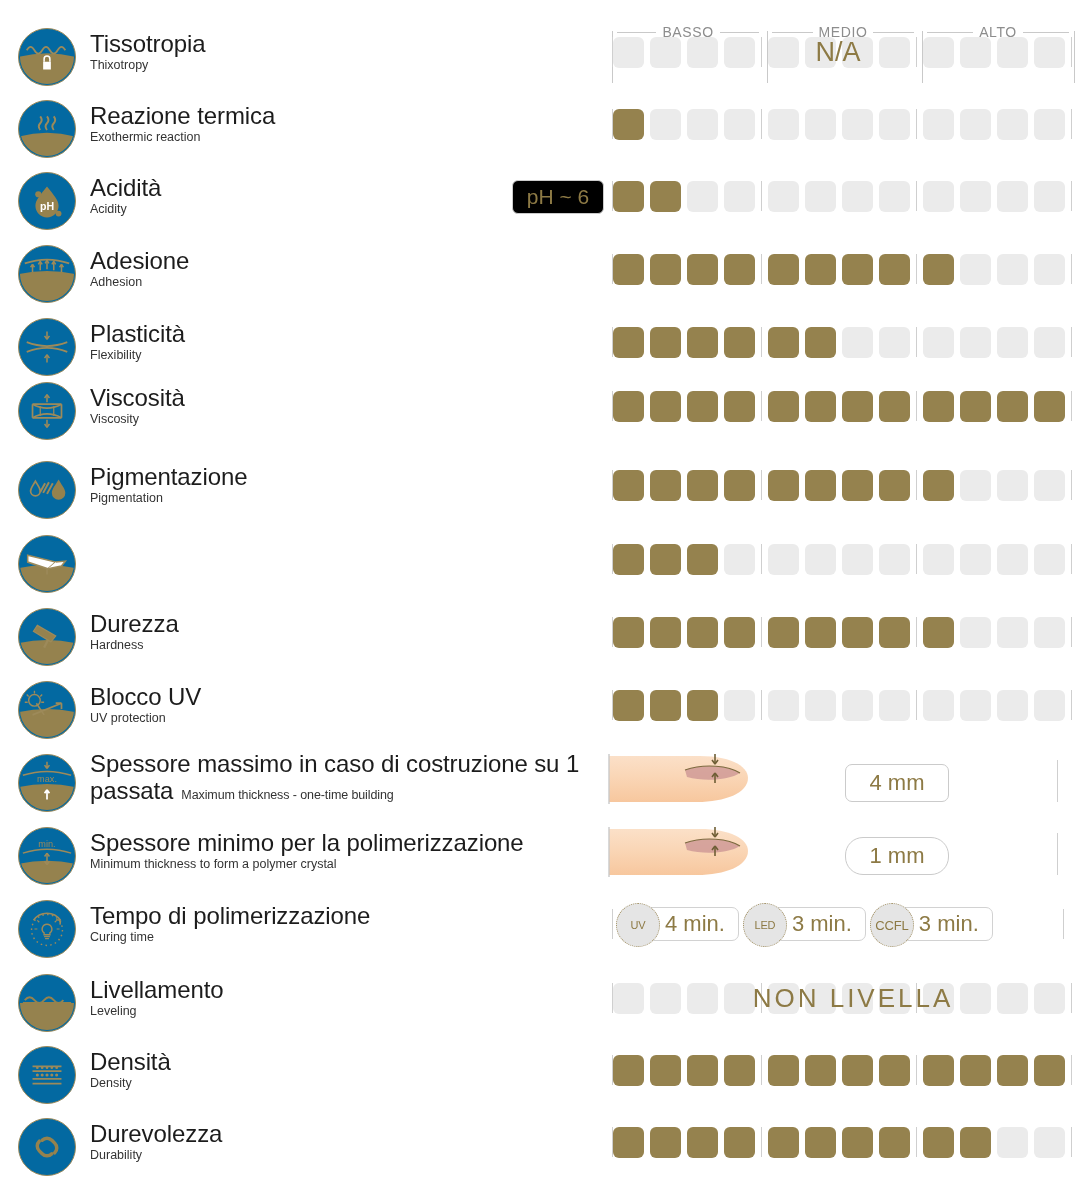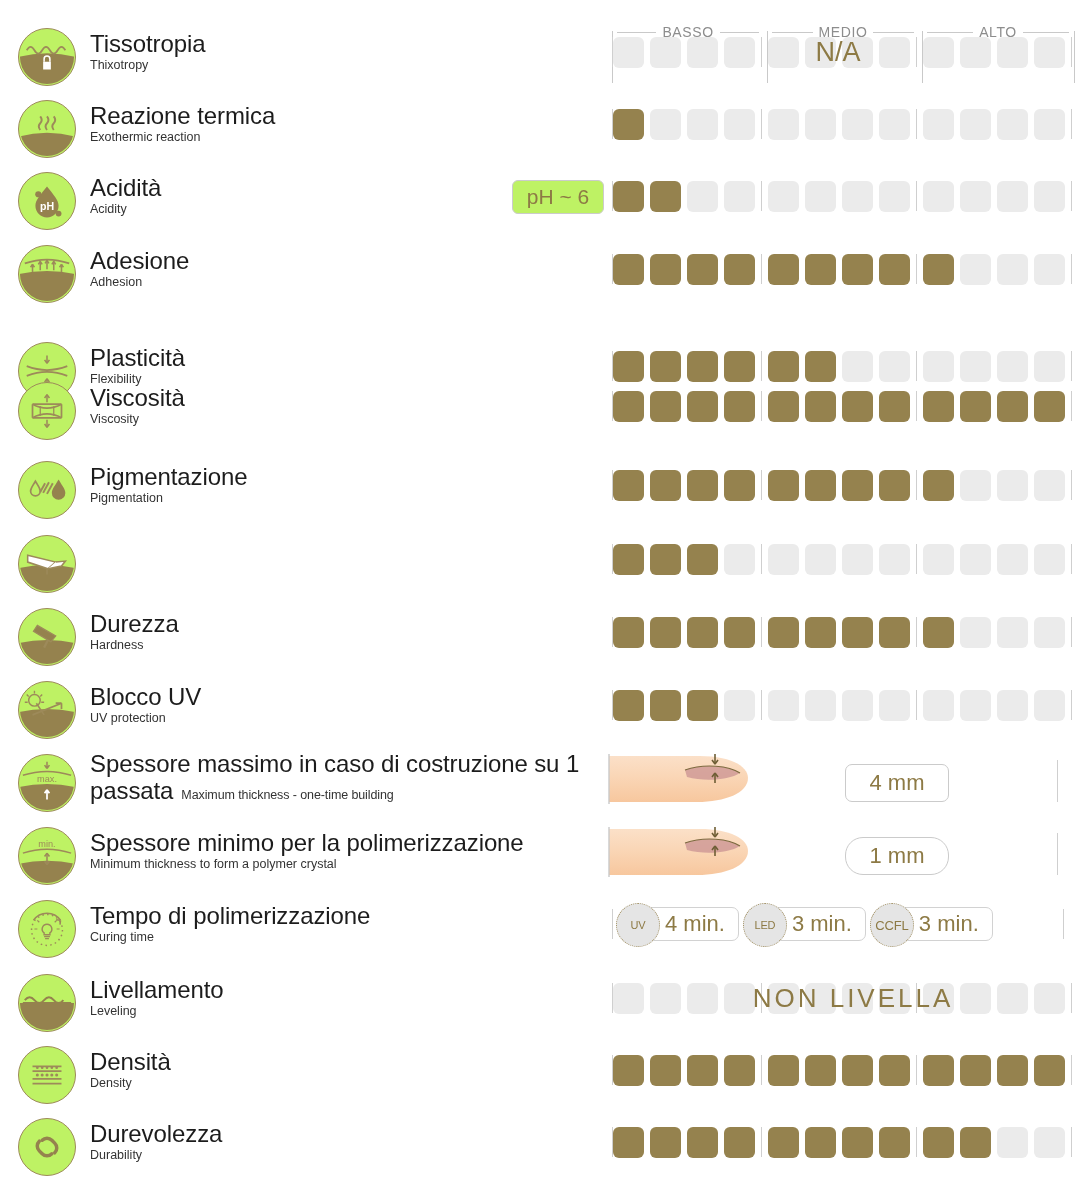--- a/index.html
+++ b/index.html
@@ -28,21 +28,21 @@
   .scale-tick {
     position: absolute; width: 1px; background: #c9c9c9;
     top: 11px; height: 52px;
   }
 
   
   .row { position: absolute; left: 0; width: 1080px; }
   .row-icon {
     position: absolute; left: 18px; top: 0;
     width: 58px; height: 58px; border-radius: 50%;
-    border: 1.6px solid #9d8a5a; overflow: hidden; background: #bef264;
+    border: 1.6px solid #9d8a5a; overflow: hidden; background: #0369a1;
   }
   .row-icon svg { display: block; width: 100%; height: 100%; }
   .row-text { position: absolute; left: 90px; top: 2px; width: 520px; }
   .row-title {
     font-size: 24px; color: #1c1c1c; font-weight: 400;
     line-height: 1.14; letter-spacing: -0.1px;
   }
   .row-sub {
     font-size: 12.5px; color: #333; margin-top: 1px; line-height: 1.2;
   }
@@ -74,21 +74,21 @@
     position: absolute; left: 0; top: 0; width: 452px; height: 40px;
     display: flex; align-items: center; justify-content: center;
     font-size: 27px; color: #8d7a45; pointer-events: none;
   }
 
   
   .ph-badge {
     position: absolute; left: 512px; width: 92px; height: 34px;
     border: 1.4px solid #cbcbcb; border-radius: 6px;
     display: flex; align-items: center; justify-content: center;
-    font-size: 21px; color: #8d7a45; background: #bef264;
+    font-size: 21px; color: #8d7a45; background: #000000;
   }
   .mm-badge {
     position: absolute; width: 104px; height: 38px;
     border: 1.4px solid #cbcbcb; border-radius: 7px;
     display: flex; align-items: center; justify-content: center;
     font-size: 22px; color: #8d7a45; background: #fff;
   }
   .cure-wrap {
     position: absolute; left: 612px; width: 452px; height: 40px;
     display: flex; align-items: center;
@@ -301,21 +301,21 @@
             <div class="cell filled"></div>
             <div class="gap-sep"></div>
             <div class="cell filled"></div>
             <div class="cell"></div>
             <div class="cell"></div>
             <div class="cell"></div>
           </div>
           <div class="meter-edge"></div>
         </div>
       </div>
-      <div class="row" style="top: 318px; height: 60px; margin-top: 24px;">
+      <div class="row" style="top: 318px; height: 60px;">
         <div class="row-icon">
           <svg viewBox="0 0 58 58">
             <path d="M8 24 Q29 32 50 24" fill="none" stroke="#9d8a5a" stroke-width="1.8"></path>
             <path d="M8 34 Q29 26 50 34" fill="none" stroke="#9d8a5a" stroke-width="1.8"></path>
             <g stroke="#9d8a5a" stroke-width="1.6">
               <path d="M29 13 v8"></path>
               <path d="M29 21 l-2.5 -3.5 M29 21 l2.5 -3.5"></path>
               <path d="M29 45 v-8"></path>
               <path d="M29 37 l-2.5 3.5 M29 37 l2.5 3.5"></path>
             </g>

